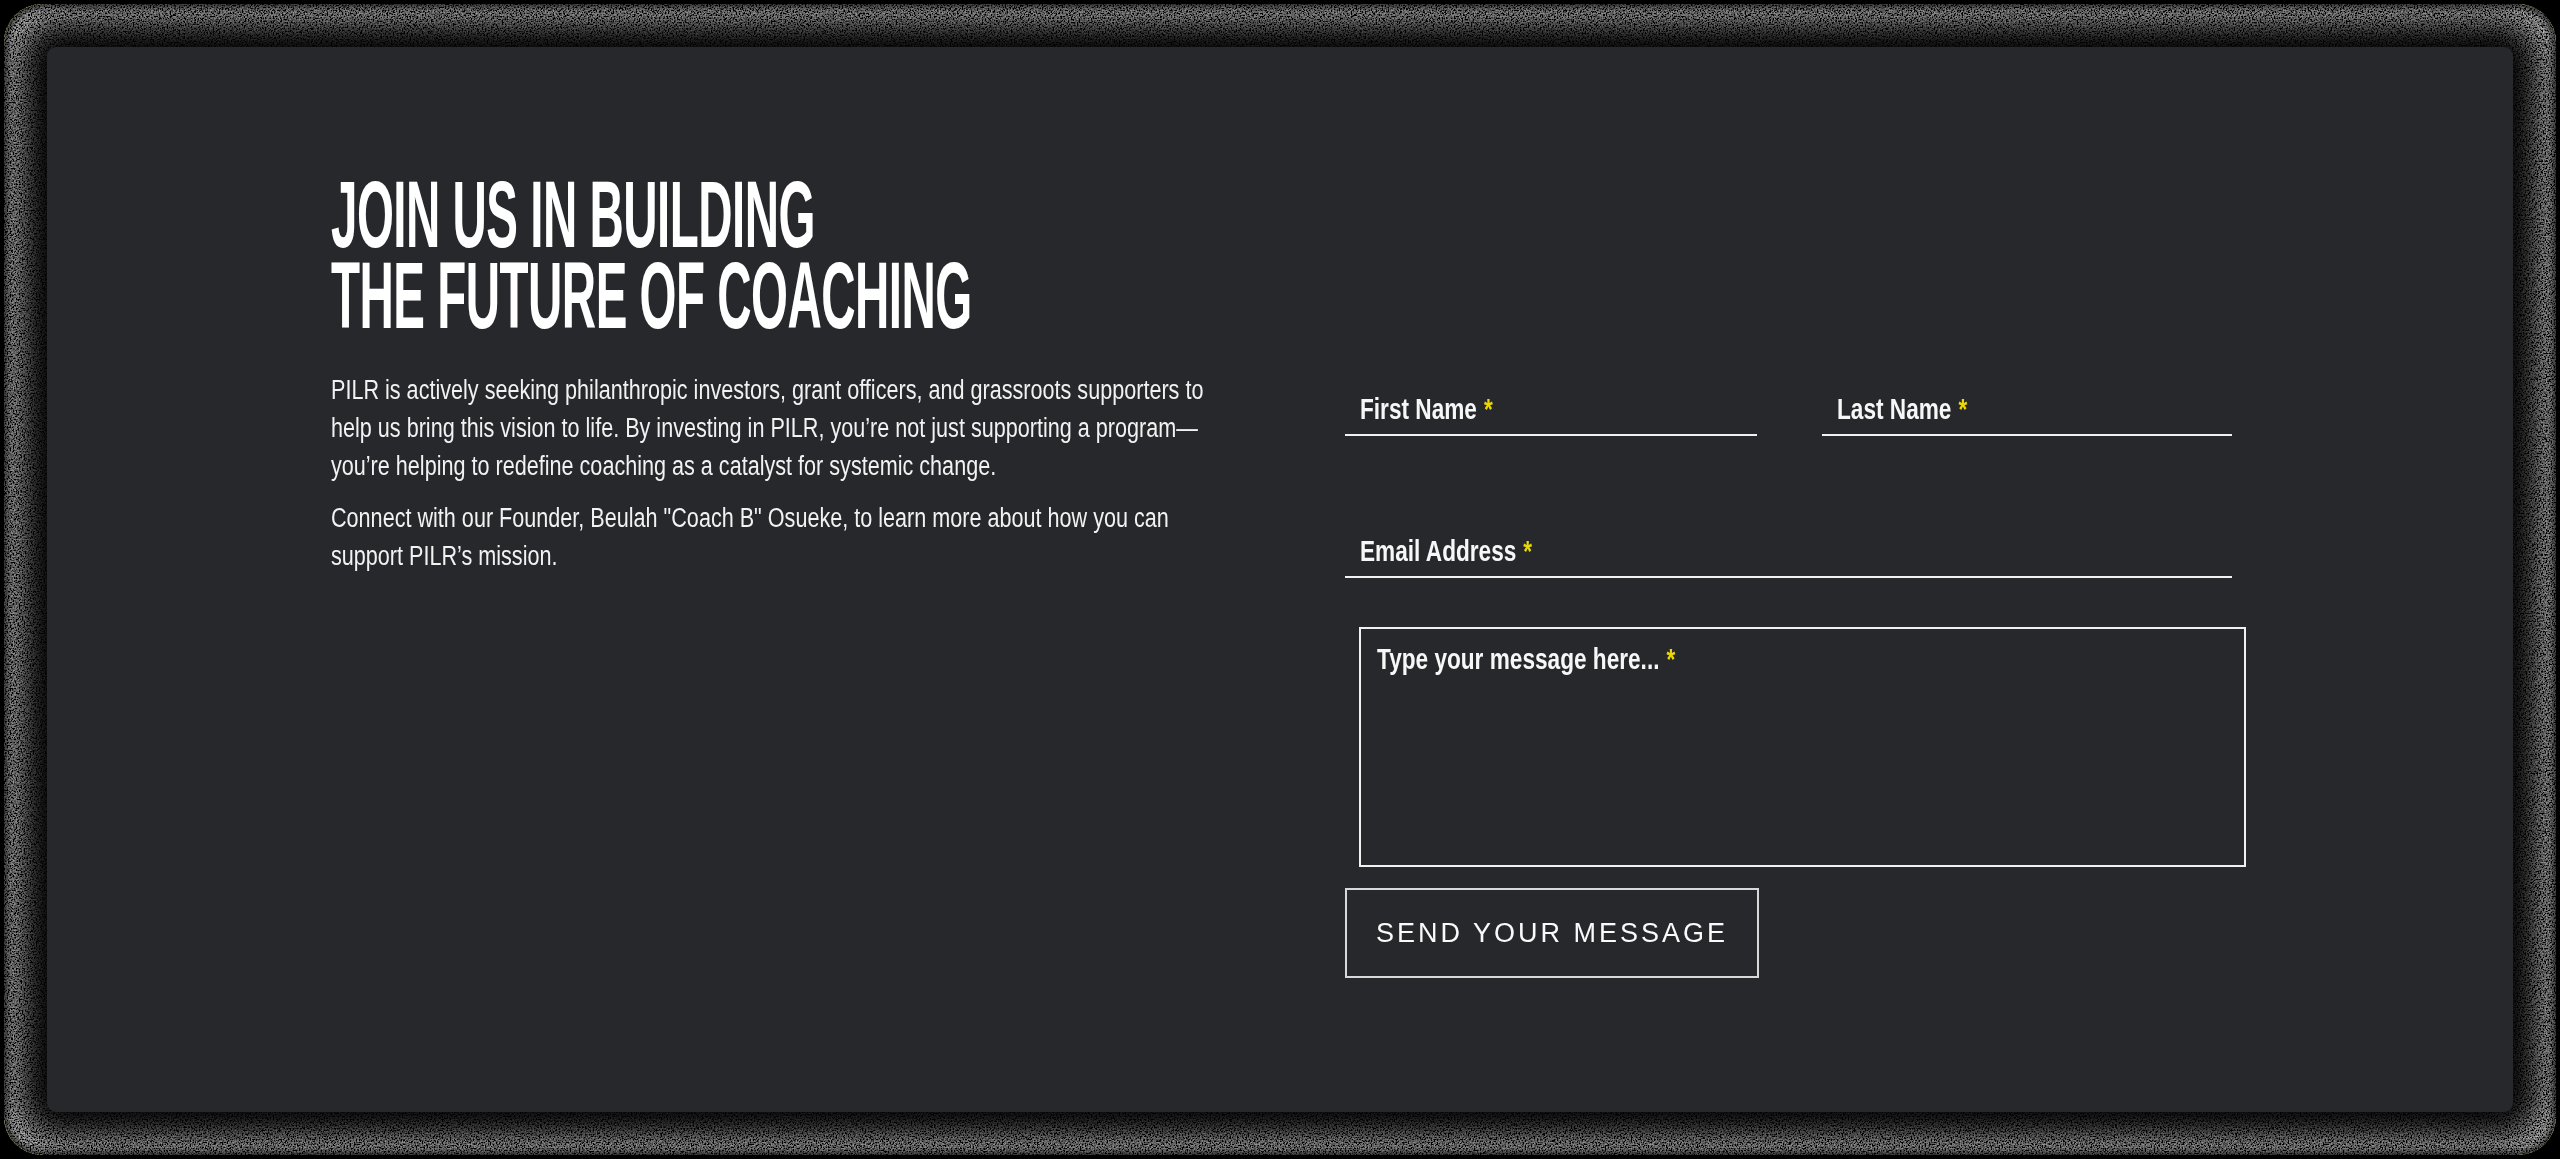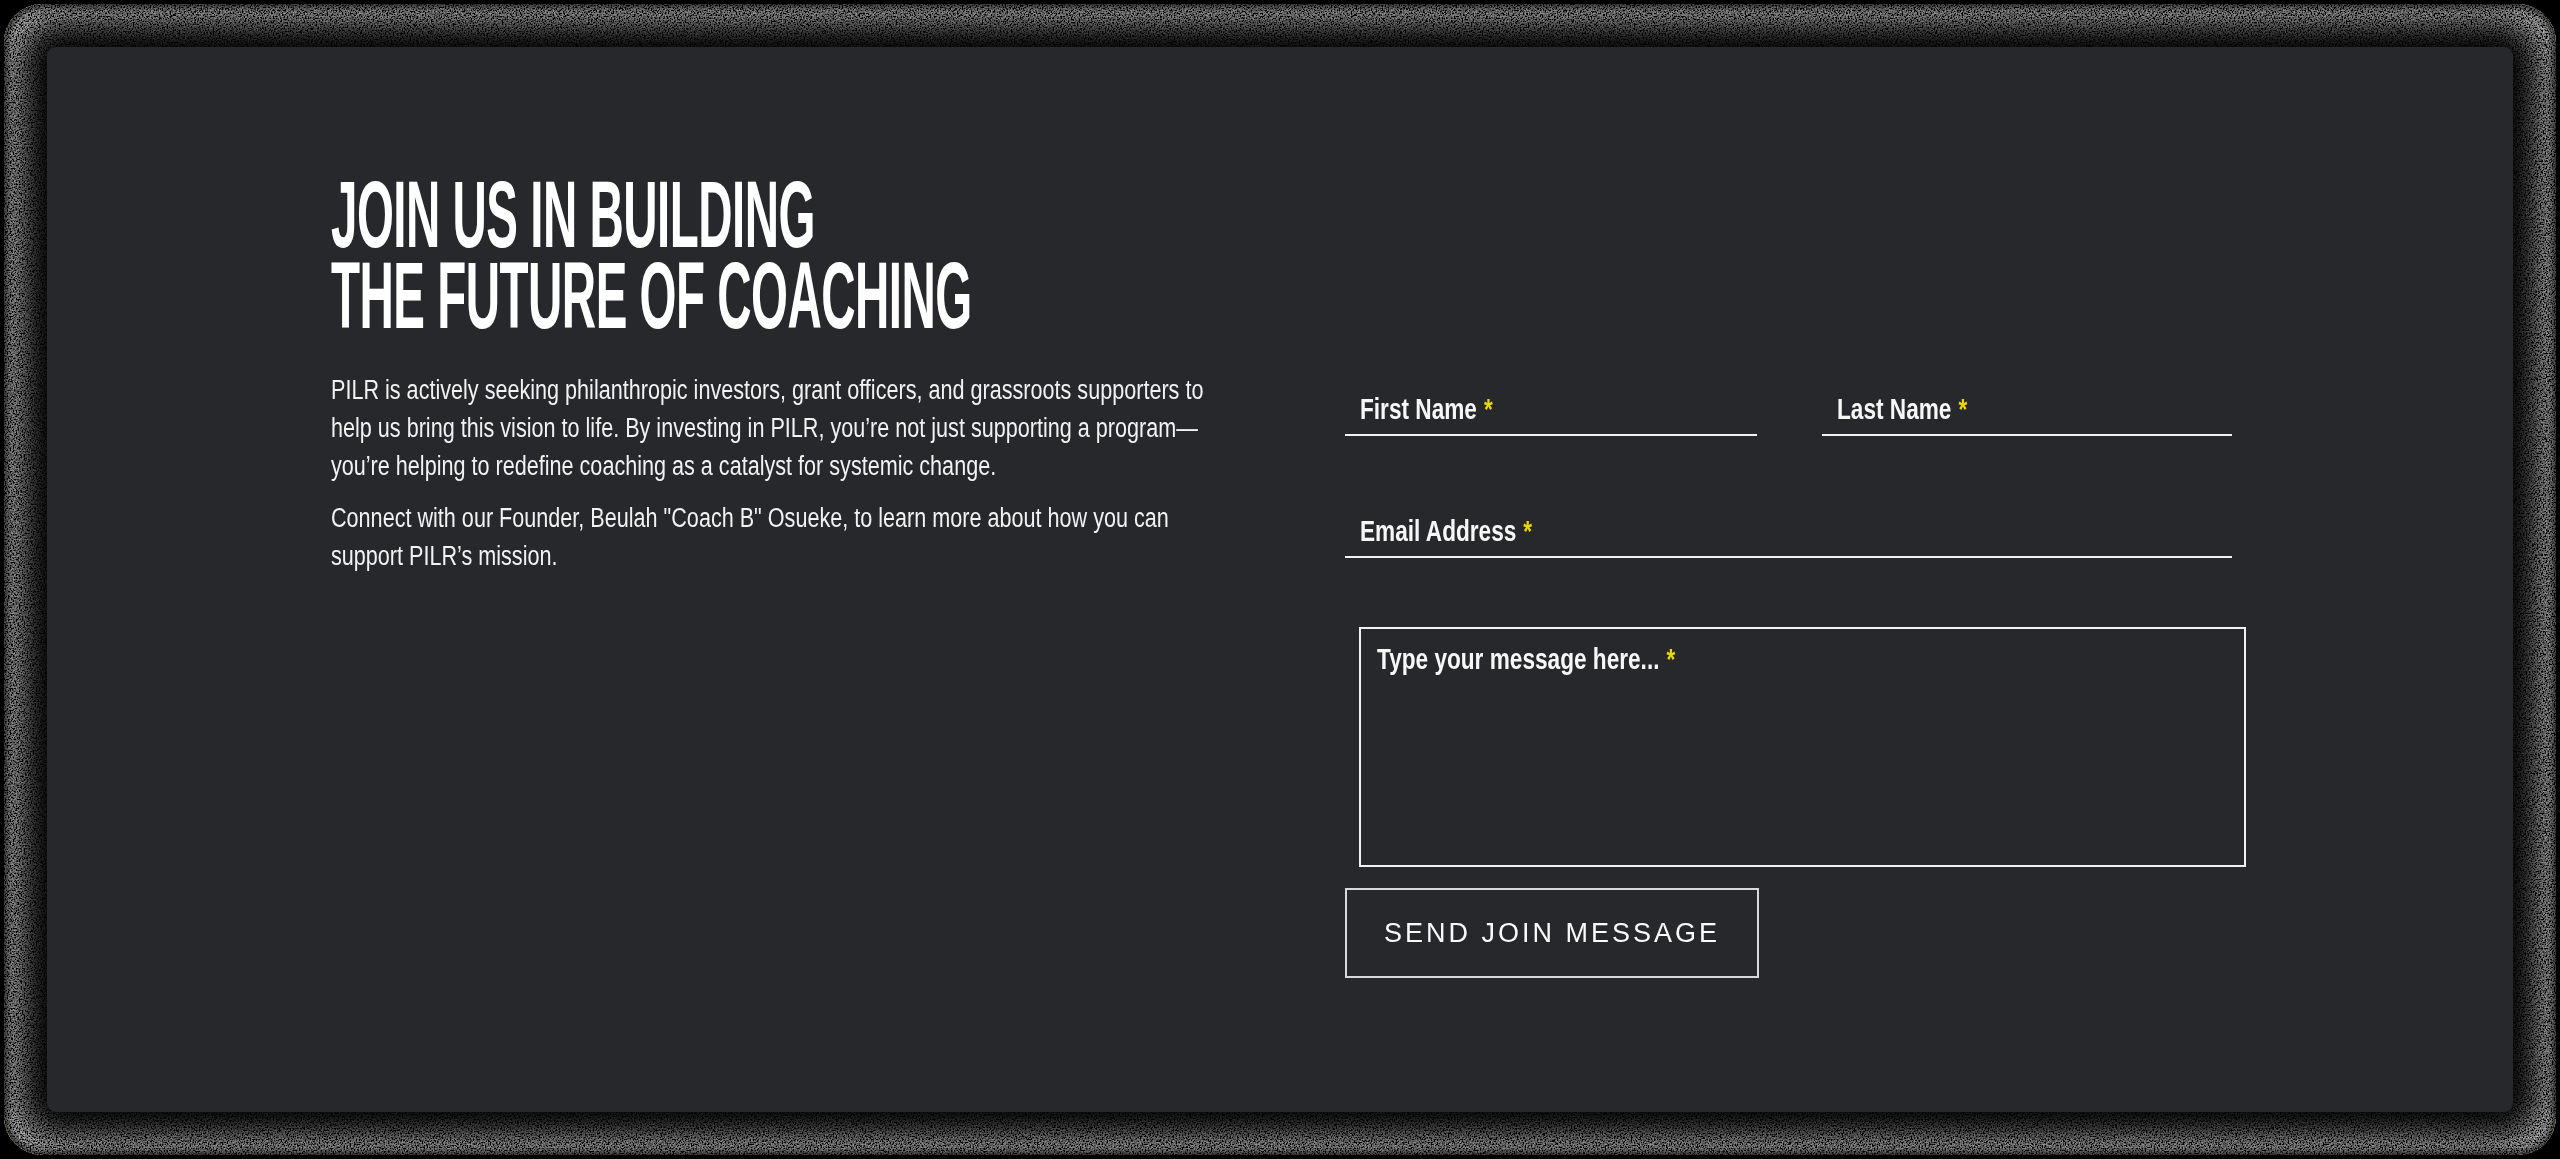--- a/index.html
+++ b/index.html
@@ -62,21 +62,21 @@
 
   
   .contact-form{position:absolute;left:1298px;top:0;width:887px;height:100%;}
 
   .field{
     position:absolute;
     border-bottom:2px solid var(--line-color);
   }
   .field-first{left:0;top:338px;width:412px;height:51px;}
   .field-last{left:477px;top:338px;width:410px;height:51px;}
-  .field-email{left:0;top:460px;width:887px;height:51px;}
+  .field-email{left:0;top:480px;width:887px;height:51px;}
 
   .label-wrap{
     position:absolute;left:15px;top:8px;
     white-space:nowrap;
     font-size:29px;font-weight:bold;color:var(--label-color);
     transform:scaleX(0.78);transform-origin:left top;
   }
   .req{color:var(--required-color);font-weight:bold;padding-left:9px;}
 
   input.ghost,textarea.ghost{
@@ -147,18 +147,18 @@
         <div class="field field-email">
           <span class="label-wrap"><span>Email Address</span><span class="req">*</span></span>
           <input class="ghost" type="text" aria-label="Email Address" style="">
         </div>
 
         <div class="message-box">
           <span class="label-wrap"><span>Type your message here...</span><span class="req">*</span></span>
           <textarea class="ghost" aria-label="Type your message here..." style=""></textarea>
         </div>
 
-        <button type="button" class="submit">SEND JOIN MESSAGE</button>
+        <button type="button" class="submit">SEND YOUR MESSAGE</button>
 
       </form>
     </div>
   </div>
 </div>
 
 </body></html>

